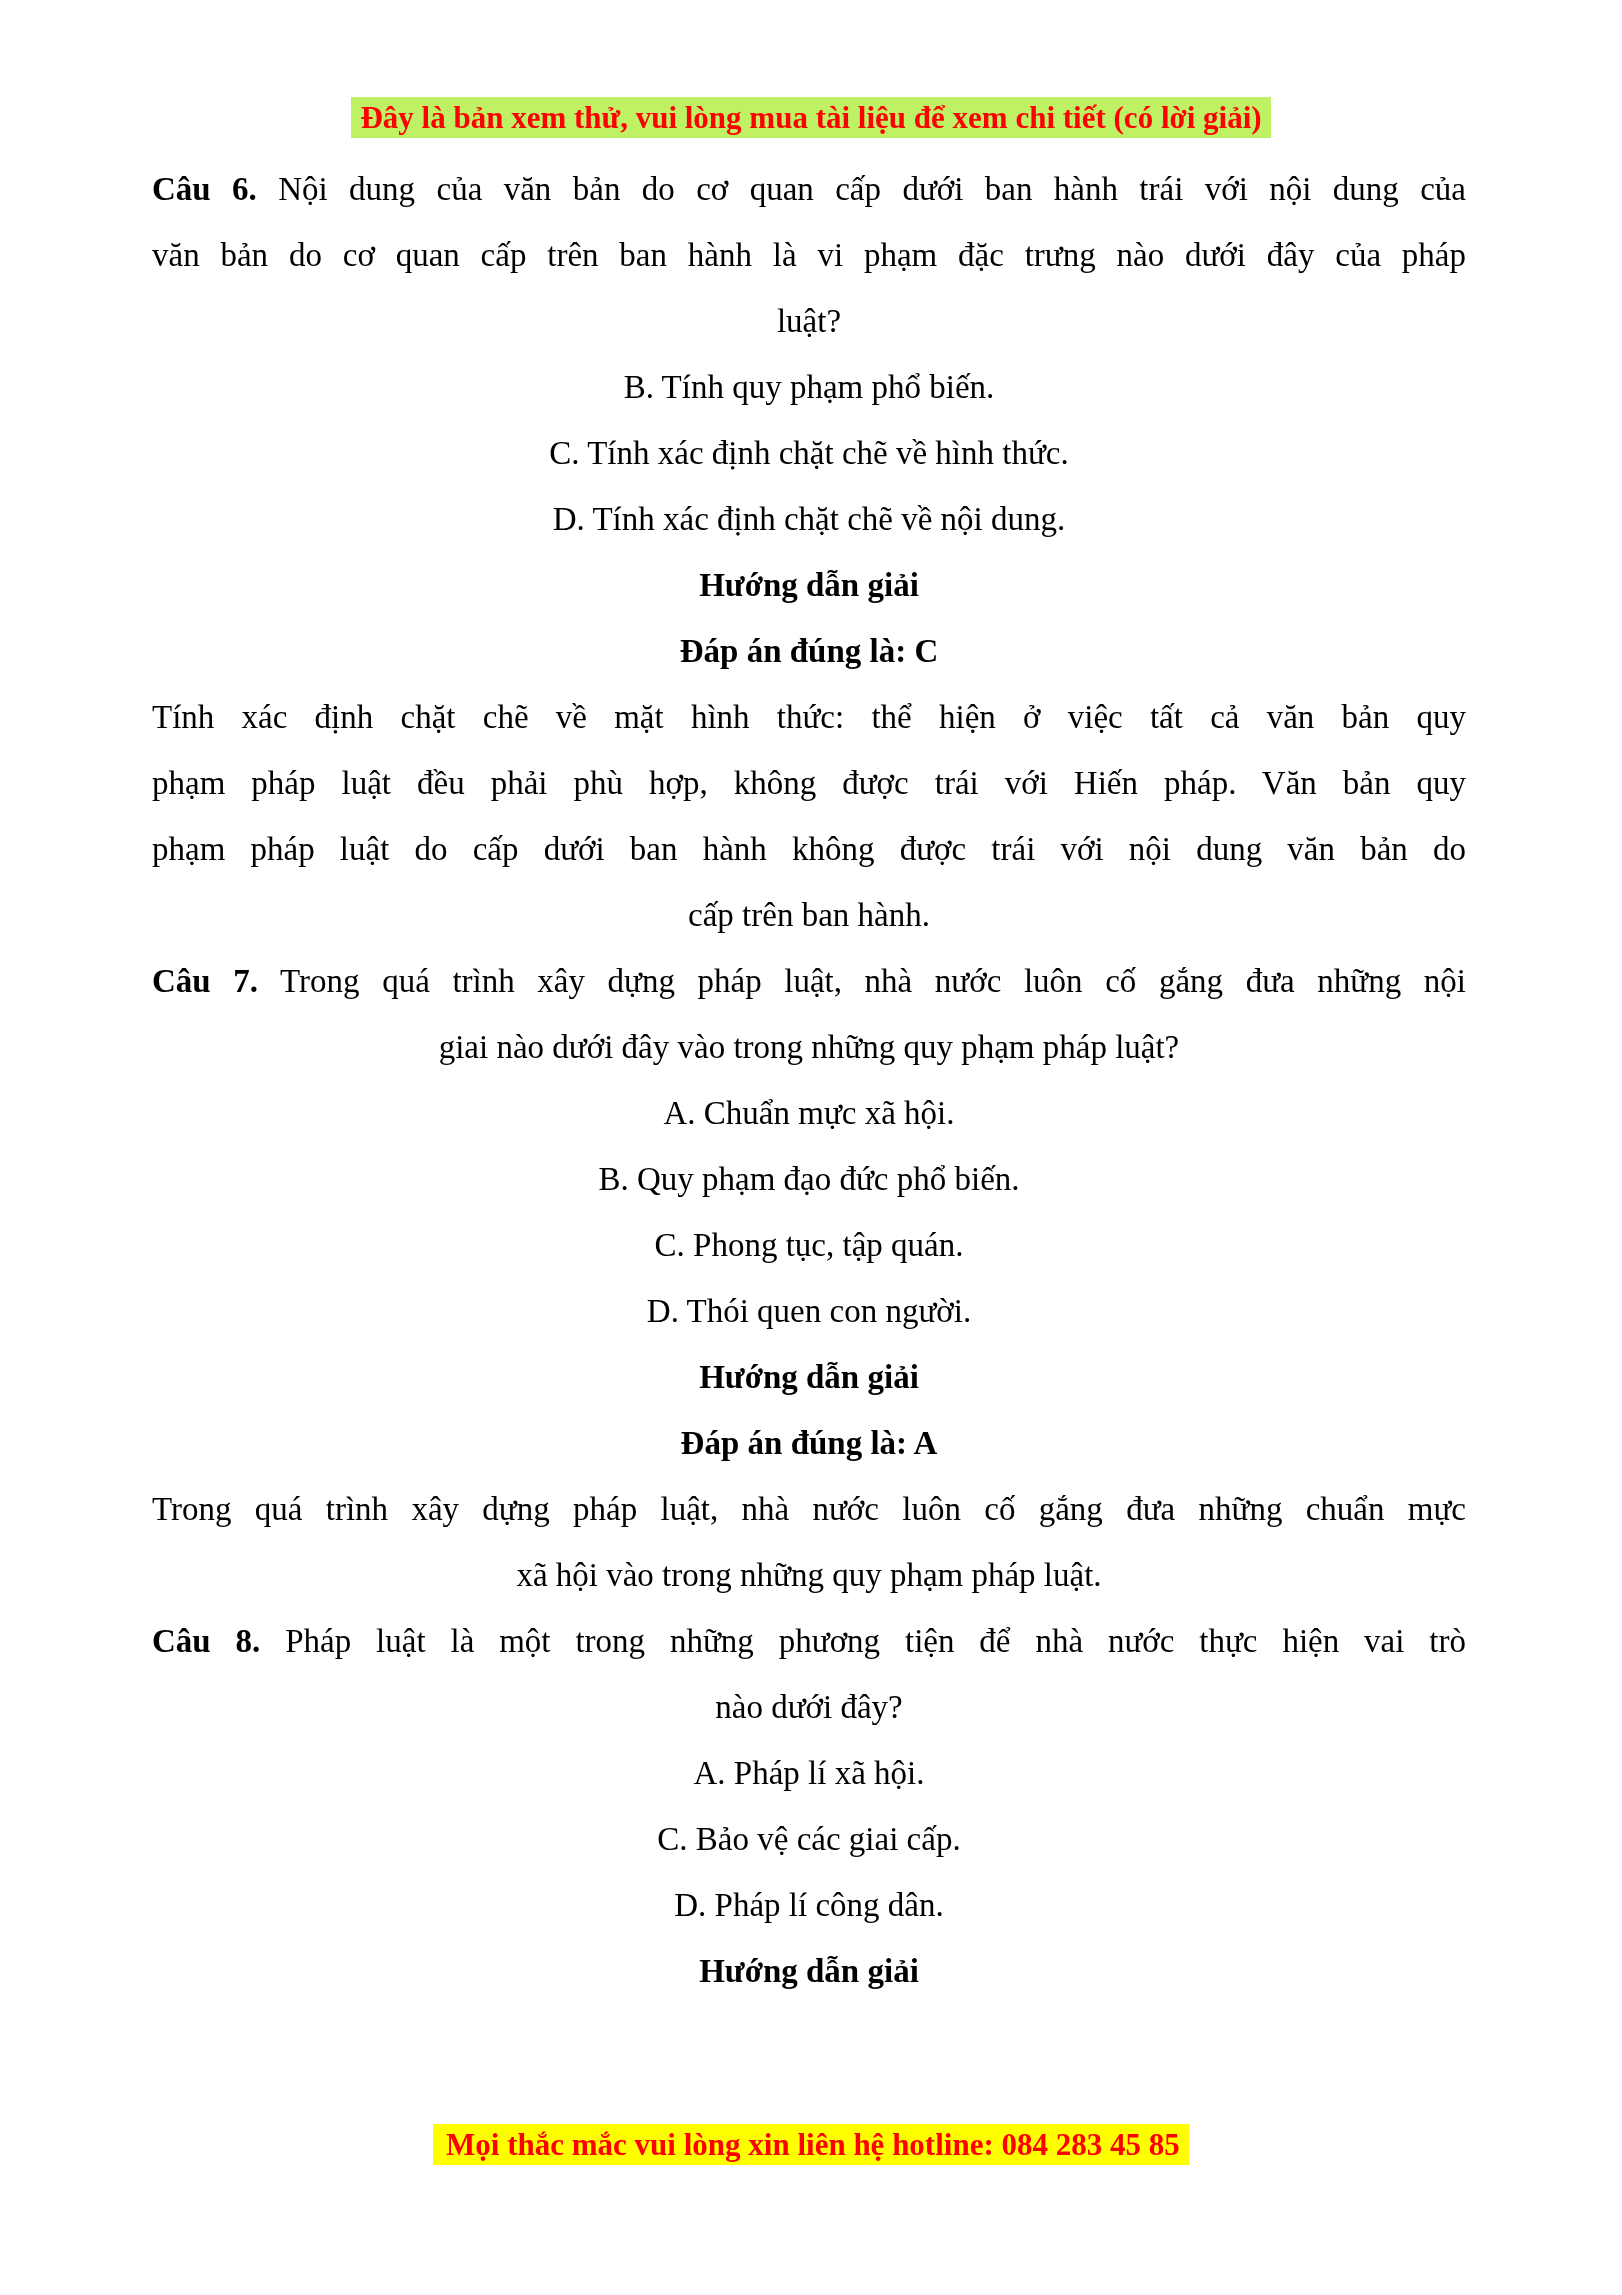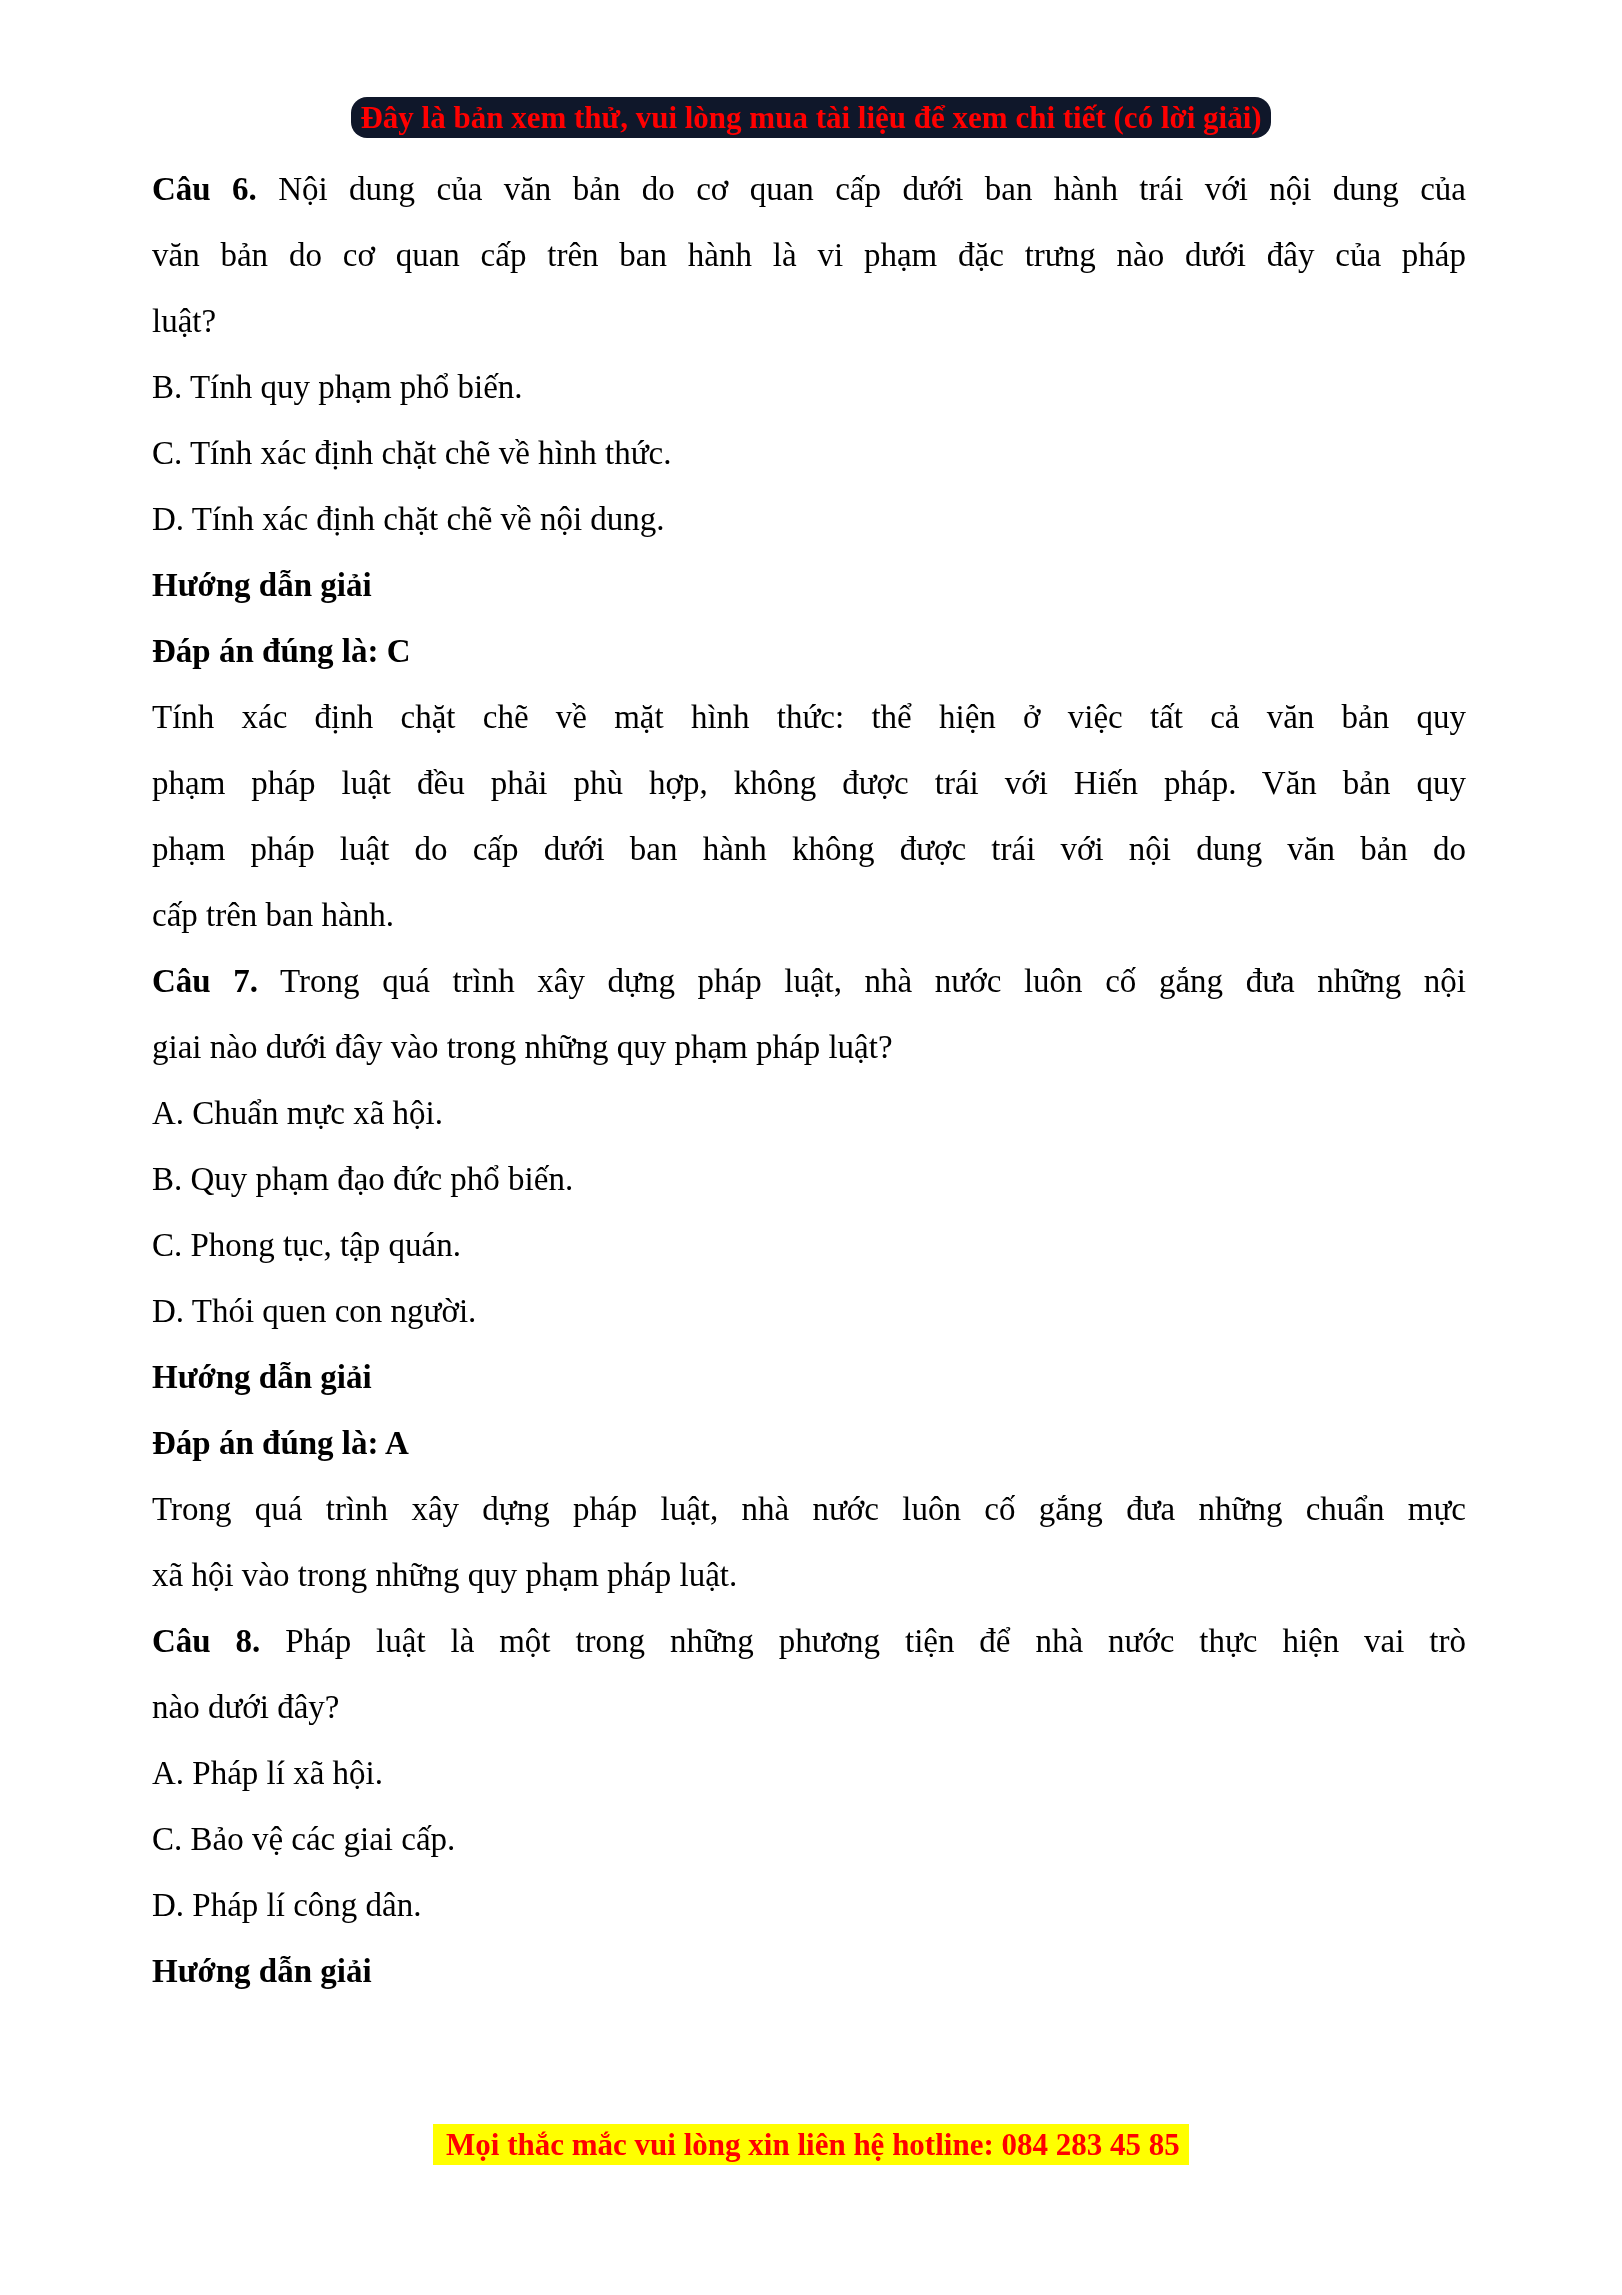--- a/index.html
+++ b/index.html
@@ -38,36 +38,36 @@
   .doc-body {
     position: absolute;
     top: 156px;
     left: 152px;
     width: 1314px;
   }
   .line {
     height: 66px;
     line-height: 66px;
     font-size: 33px;
-    text-align: left;
+    text-align: center;
     overflow: hidden;
   }
   .line.justify {
     text-align: justify;
     text-align-last: justify;
   }
   .run-bold { font-weight: bold; }
 </style>
 </head>
 <body>
 
 <div class="page">
 
   <div class="banner banner-header">
-    <span class="banner-text" style="background: #0f172a; color: rgb(255, 0, 0); border-radius: 16px;">Đây là bản xem thử, vui lòng mua tài liệu để xem chi tiết (có lời giải)</span>
+    <span class="banner-text" style="background: #bef264; color: rgb(255, 0, 0);">Đây là bản xem thử, vui lòng mua tài liệu để xem chi tiết (có lời giải)</span>
   </div>
 
   <div class="doc-body">
       <div class="line justify"><span class="run-bold">Câu 6.</span><span class="run"> Nội dung của văn bản do cơ quan cấp dưới ban hành trái với nội dung của</span></div>
       <div class="line justify"><span class="run">văn bản do cơ quan cấp trên ban hành là vi phạm đặc trưng nào dưới đây của pháp</span></div>
       <div class="line"><span class="run">luật?</span></div>
       <div class="line"><span class="run">B. Tính quy phạm phổ biến.</span></div>
       <div class="line"><span class="run">C. Tính xác định chặt chẽ về hình thức.</span></div>
       <div class="line"><span class="run">D. Tính xác định chặt chẽ về nội dung.</span></div>
       <div class="line"><span class="run-bold">Hướng dẫn giải</span></div>

